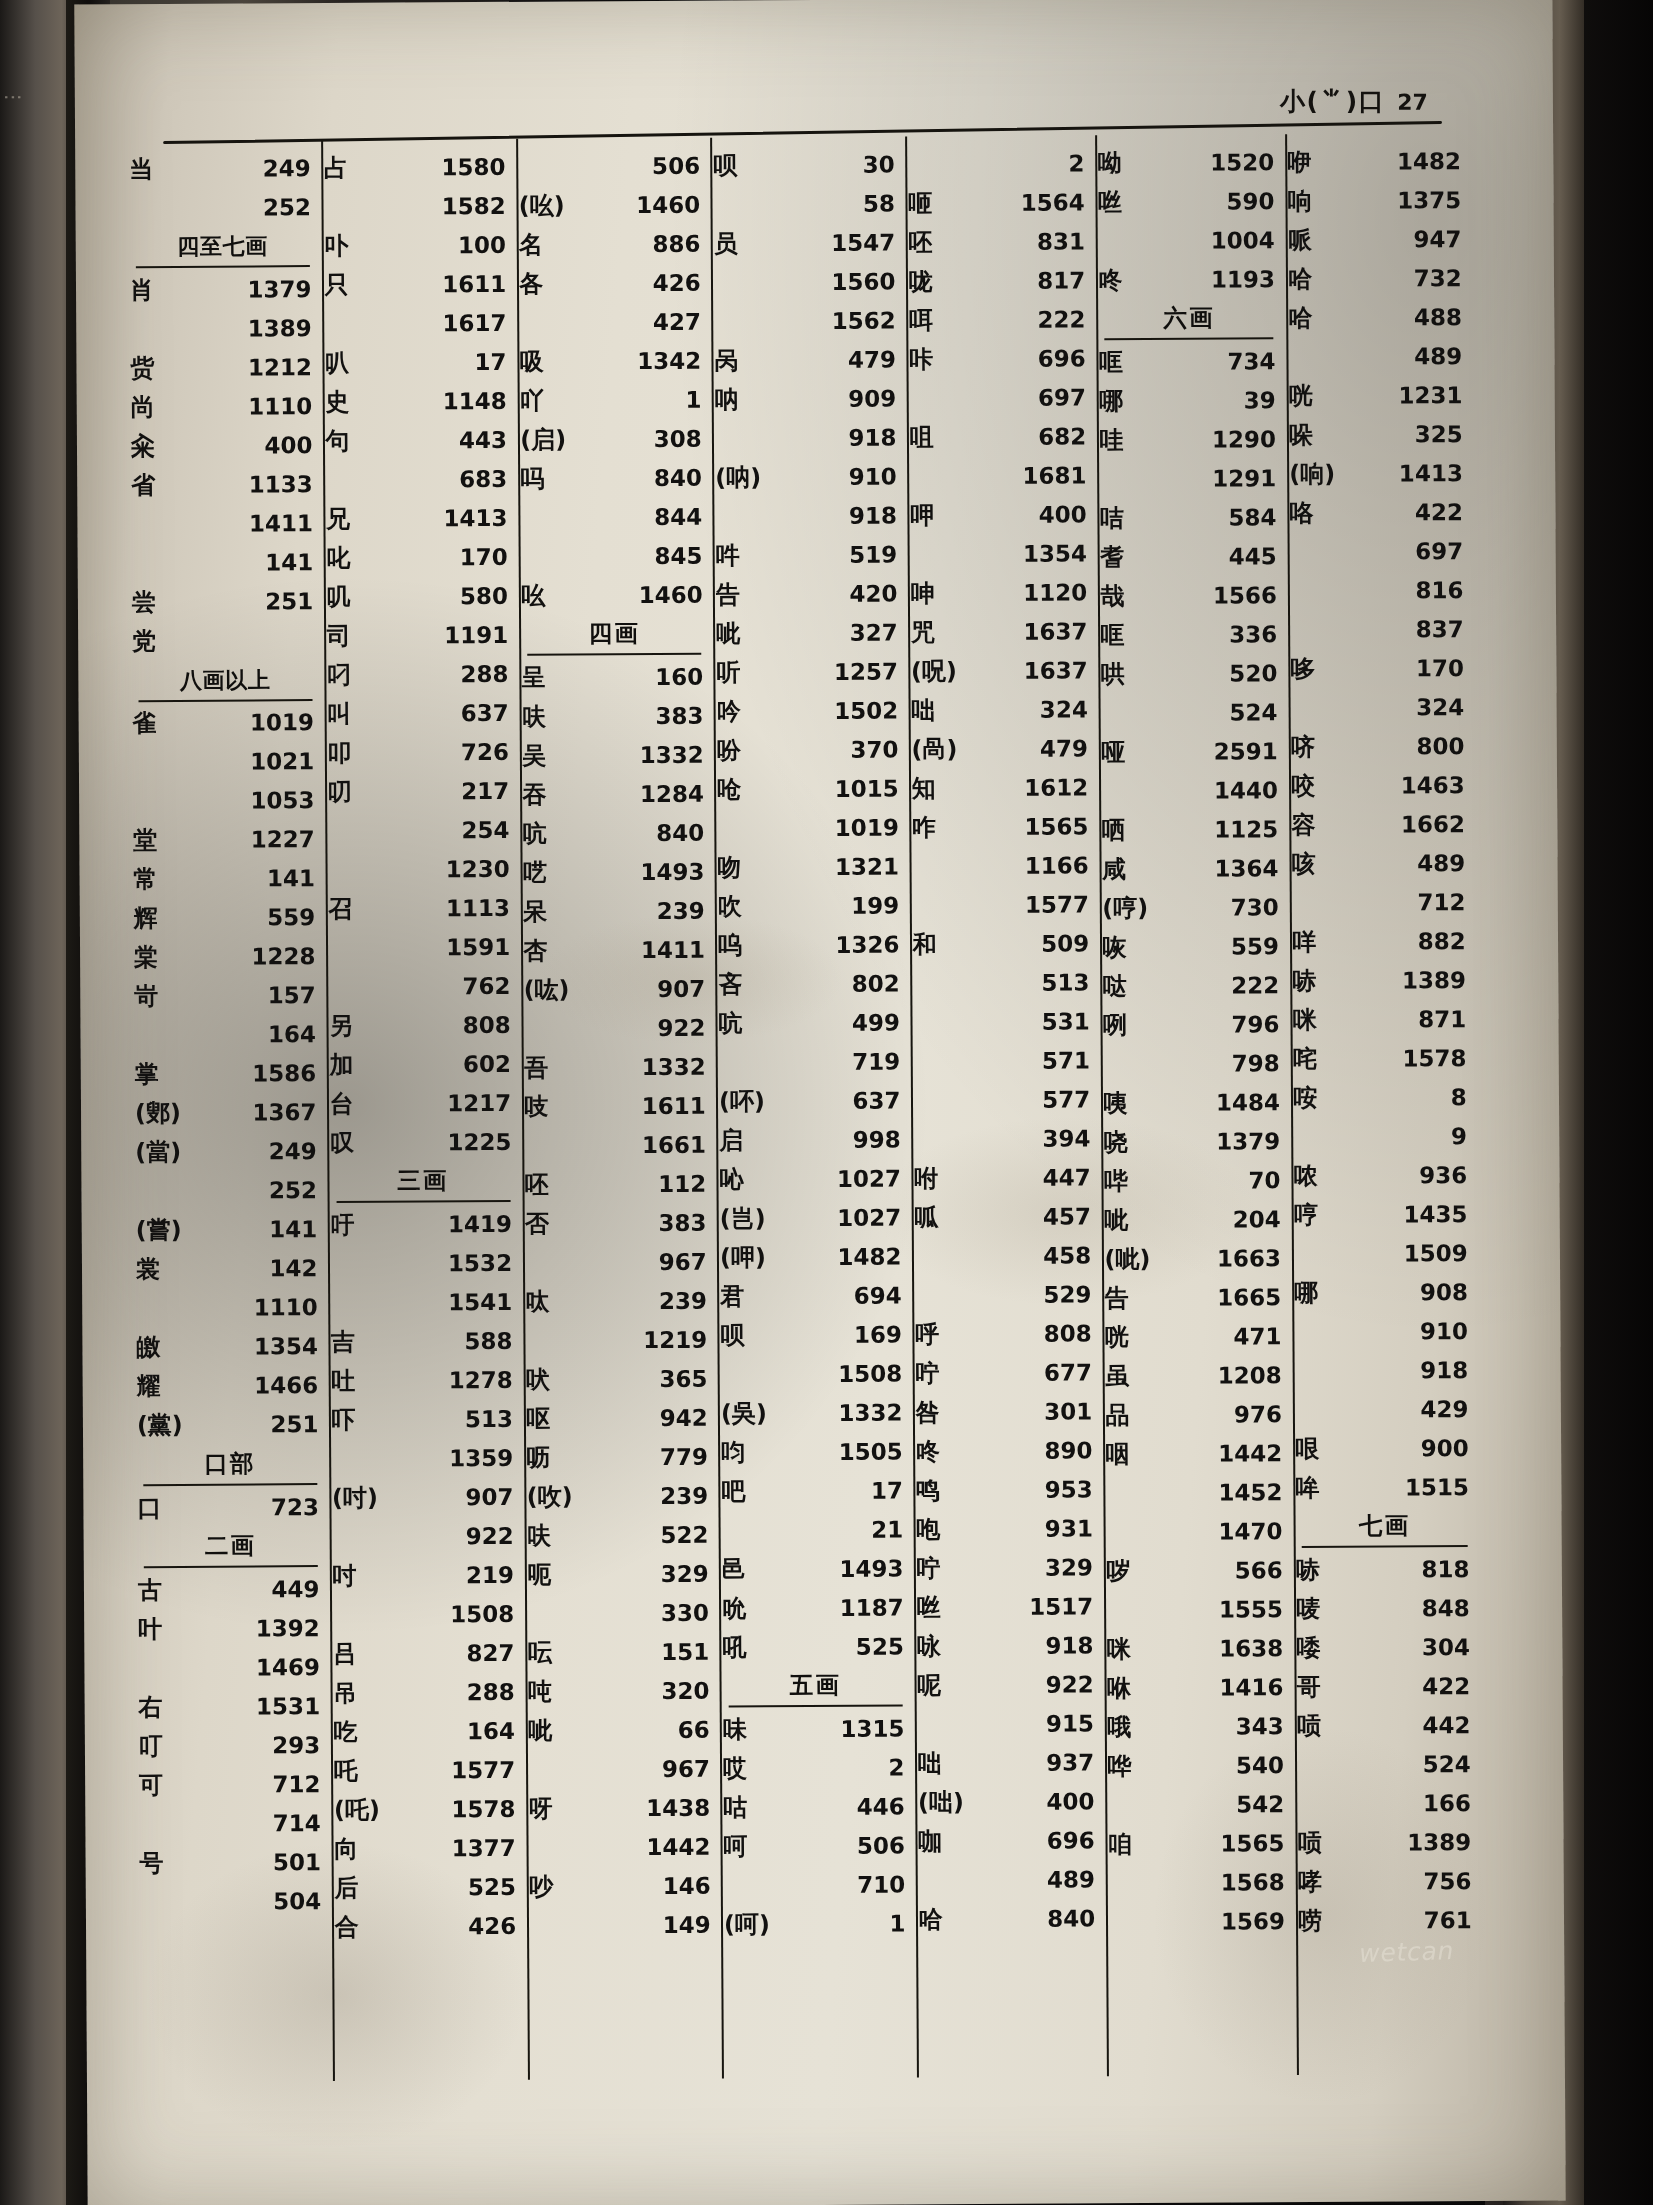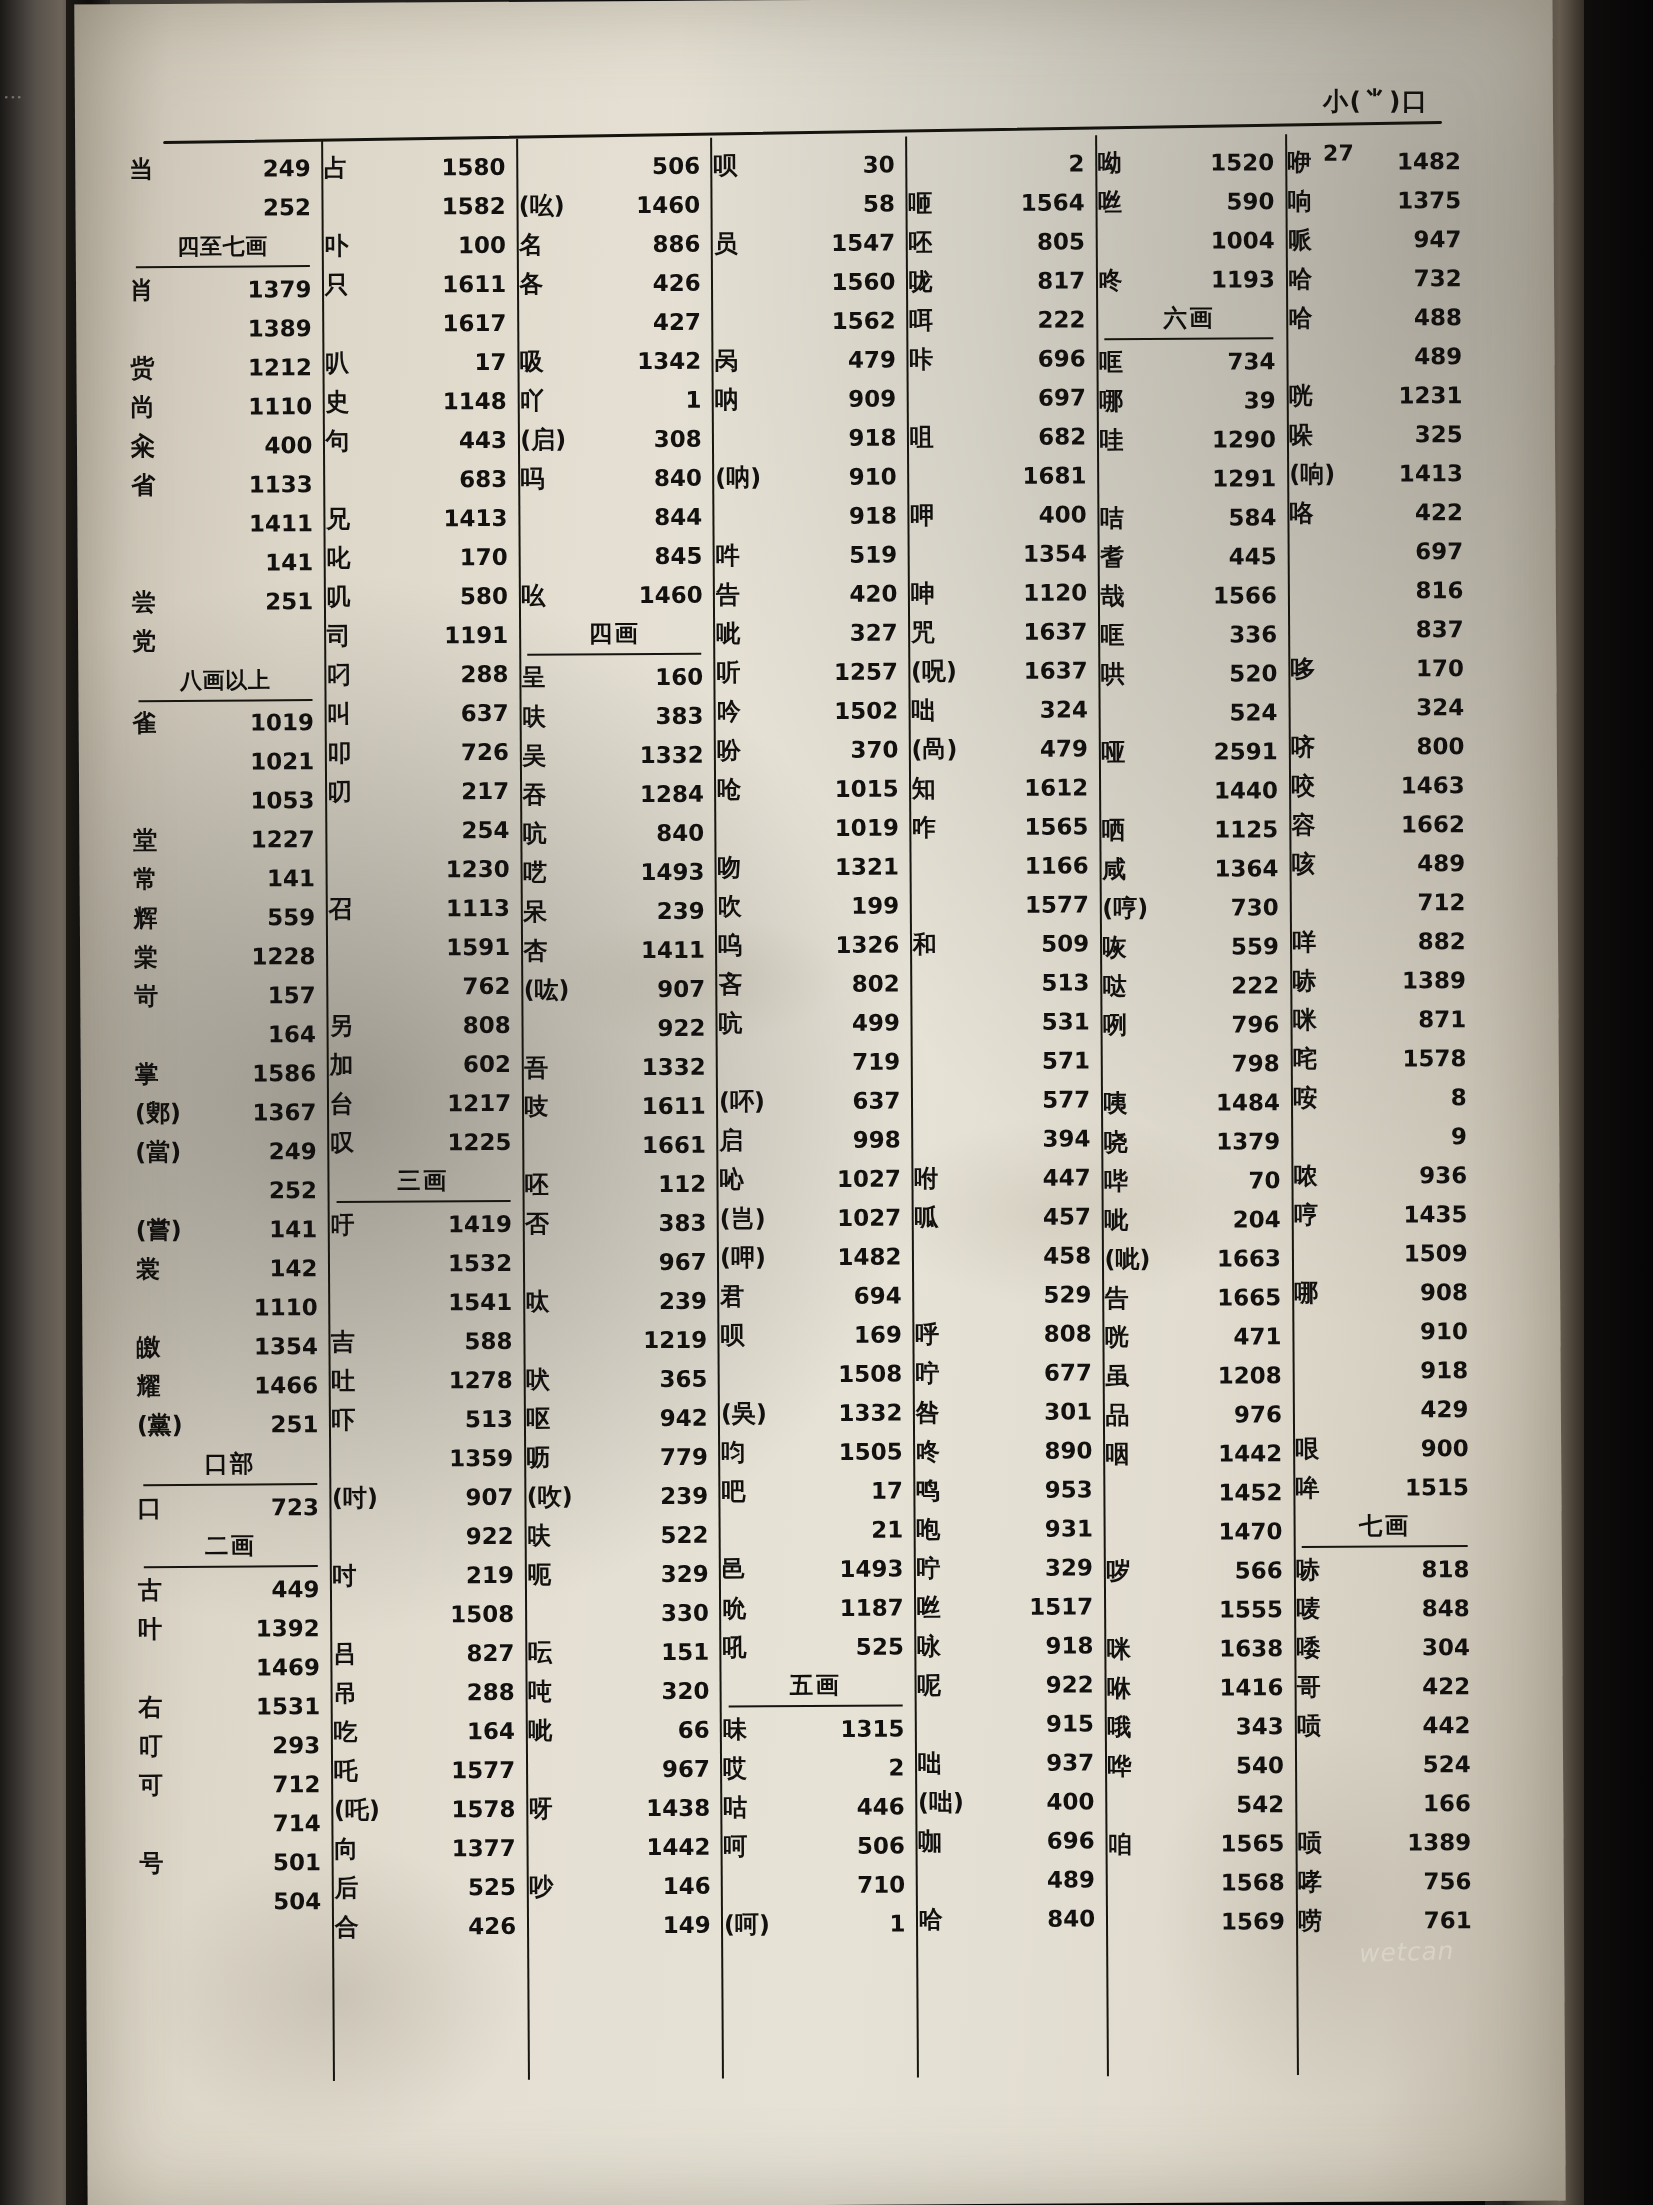--- a/index.html
+++ b/index.html
@@ -80,25 +80,24 @@
     pointer-events: none;
   }
 
   
   #header {
     position: absolute;
     right: 125px;
     top: 88px;
     display: flex;
     align-items: baseline;
-    gap: 23px;
+    gap: 12px;
     color: #14120f;
     font-family: "DejaVu Sans", sans-serif;
     transform: rotate(0.3deg);
-    flex-direction: column;
   }
   #header .h-title {
     font-size: 25px;
     font-weight: 700;
     letter-spacing: 1.5px;
   }
   #header .h-page {
     font-size: 22px;
     font-weight: 700;
     text-align: center;
@@ -956,21 +955,21 @@
             <div class="entry">
               <span class="ch"></span>
               <span class="num">2</span>
             </div>
             <div class="entry">
               <span class="ch">咂</span>
               <span class="num">1564</span>
             </div>
             <div class="entry">
               <span class="ch">呸</span>
-              <span class="num">805</span>
+              <span class="num">831</span>
             </div>
             <div class="entry">
               <span class="ch">咙</span>
               <span class="num">817</span>
             </div>
             <div class="entry">
               <span class="ch">咡</span>
               <span class="num">222</span>
             </div>
             <div class="entry">

